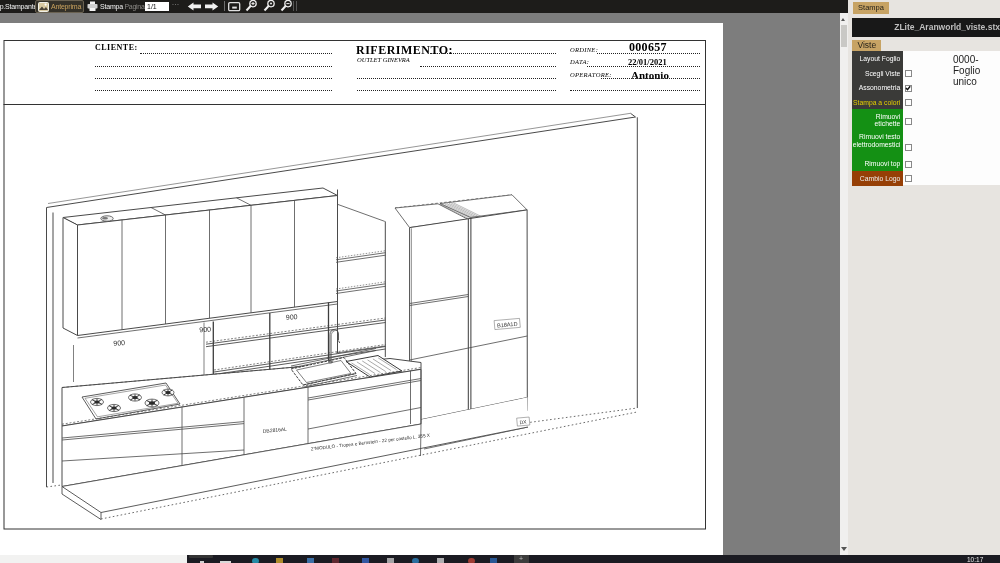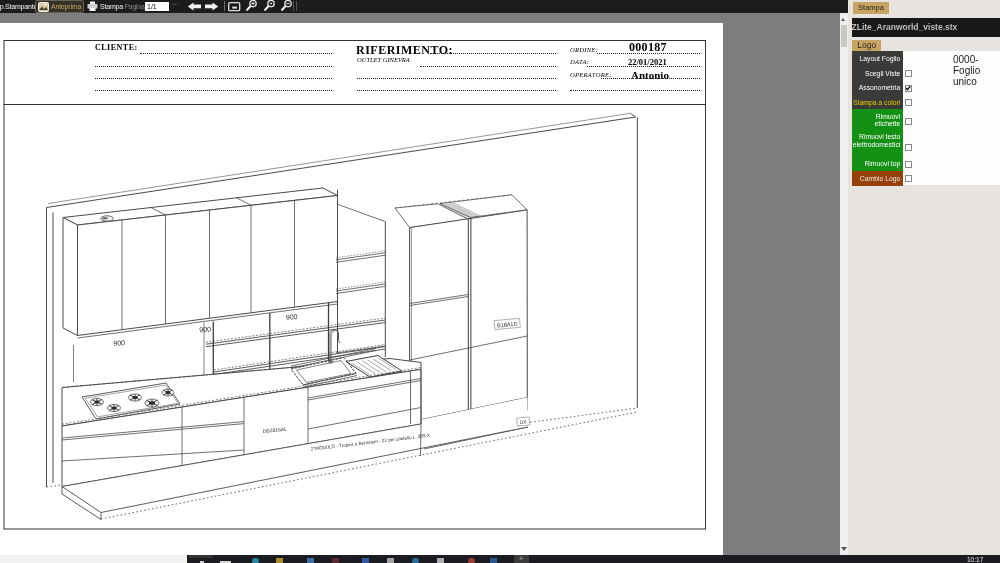--- a/index.html
+++ b/index.html
@@ -75,21 +75,21 @@
     <div class="dotl" style="left:95px;top:41.5px;width:237px;"></div>
     <div class="dotl" style="left:95px;top:54px;width:237px;"></div>
     <div class="dotl" style="left:95px;top:66px;width:237px;"></div>
     <div class="abs ser" style="left:356px;top:19.5px;font-size:12px;font-weight:bold;letter-spacing:0.5px;">RIFERIMENTO:</div>
     <div class="dotl" style="left:430px;top:29px;width:126px;"></div>
     <div class="abs ser" style="left:357px;top:33px;font-size:6.5px;font-style:italic;">OUTLET GINEVRA</div>
     <div class="dotl" style="left:420px;top:41.5px;width:136px;"></div>
     <div class="dotl" style="left:357px;top:54px;width:199px;"></div>
     <div class="dotl" style="left:357px;top:66px;width:199px;"></div>
     <div class="abs ser" style="left:570px;top:23px;font-size:6.5px;font-style:italic;letter-spacing:0.3px;">ORDINE:</div>
-    <div class="abs ser" style="left:629px;top:17px;font-size:12px;font-weight:bold;letter-spacing:0.3px;">000187</div>
+    <div class="abs ser" style="left:629px;top:17px;font-size:12px;font-weight:bold;letter-spacing:0.3px;">000657</div>
     <div class="dotl" style="left:597px;top:29px;width:103px;"></div>
     <div class="abs ser" style="left:570px;top:35px;font-size:6.5px;font-style:italic;letter-spacing:0.3px;">DATA:</div>
     <div class="abs ser" style="left:628px;top:33.8px;font-size:8.5px;font-weight:bold;">22/01/2021</div>
     <div class="dotl" style="left:587px;top:41.5px;width:113px;"></div>
     <div class="abs ser" style="left:570px;top:47.5px;font-size:6.5px;font-style:italic;letter-spacing:0.3px;">OPERATORE:</div>
     <div class="abs ser" style="left:631px;top:46px;font-size:11px;font-weight:bold;">Antonio</div>
     <div class="dotl" style="left:601px;top:54px;width:99px;"></div>
     <div class="dotl" style="left:570px;top:66px;width:130px;"></div>
     <svg id="draw" class="abs" style="left:0;top:0;" width="723" height="522" viewBox="0 0 723 522">
       <g transform="translate(0,-23)" fill="none" stroke="#4a4a4a" stroke-width="1">
@@ -208,22 +208,22 @@
 
   </div>
 </div>
 <div id="scroll">
   <div class="abs" style="left:1.2px;top:5px;width:0;height:0;border-left:2.8px solid transparent;border-right:2.8px solid transparent;border-bottom:3.6px solid #555;"></div>
   <div class="abs" style="left:1px;top:12px;width:6px;height:22px;background:#c9c8c5;"></div>
   <div class="abs" style="left:1px;top:534px;width:0;height:0;border-left:3px solid transparent;border-right:3px solid transparent;border-top:4px solid #555;"></div>
 </div>
 <div id="panel">
   <div class="abs" style="left:5px;top:1.5px;width:36px;height:12.5px;background:#c7a364;color:#221f18;font-size:7.5px;line-height:12.5px;text-align:center;">Stampa</div>
-  <div class="abs" style="left:3.5px;top:17.5px;width:148.5px;height:19px;background:#181818;color:#bfbfbf;font-size:8.5px;font-weight:600;line-height:19px;text-align:left;filter:grayscale(1);">ZLite_Aranworld_viste.stx</div>
-  <div class="abs" style="left:4.3px;top:39.8px;width:29px;height:10.8px;background:#c7a364;color:#221f18;font-size:8.5px;line-height:10.8px;text-align:center;">Logo</div>
+  <div class="abs" style="left:3.5px;top:17.5px;width:148.5px;height:19px;background:#181818;color:#bfbfbf;font-size:8.5px;font-weight:600;line-height:19px;text-align:right;filter:grayscale(1);">ZLite_Aranworld_viste.stx</div>
+  <div class="abs" style="left:4.3px;top:39.8px;width:29px;height:10.8px;background:#c7a364;color:#221f18;font-size:8.5px;line-height:10.8px;text-align:center;">Viste</div>
   <div class="abs" style="left:55.3px;top:51.2px;width:96.7px;height:134.3px;background:#fdfdfd;"></div>
   <div class="abs" style="left:4.3px;top:51.2px;width:51px;height:57.8px;background:#3a3a38;"></div>
   <div class="abs" style="left:4.3px;top:109px;width:51px;height:62px;background:#149014;"></div>
   <div class="abs" style="left:4.3px;top:171px;width:51px;height:14.5px;background:#963f06;"></div>
   <div class="tl" style="left:4.3px;top:55px;width:48px;">Layout Foglio</div>
   <div class="tl" style="left:4.3px;top:69.5px;width:48px;">Scegli Viste</div>
   <div class="tl" style="left:4.3px;top:84px;width:48px;">Assonometria</div>
   <div class="tl" style="left:4.3px;top:98.5px;width:48px;color:#e3cd00;filter:none;">Stampa a colori</div>
   <div class="tl" style="left:4.3px;top:112.5px;width:48px;">Rimuovi<br>etichette</div>
   <div class="tl" style="left:4.3px;top:133px;width:48px;">Rimuovi testo<br>elettrodomestici</div>

